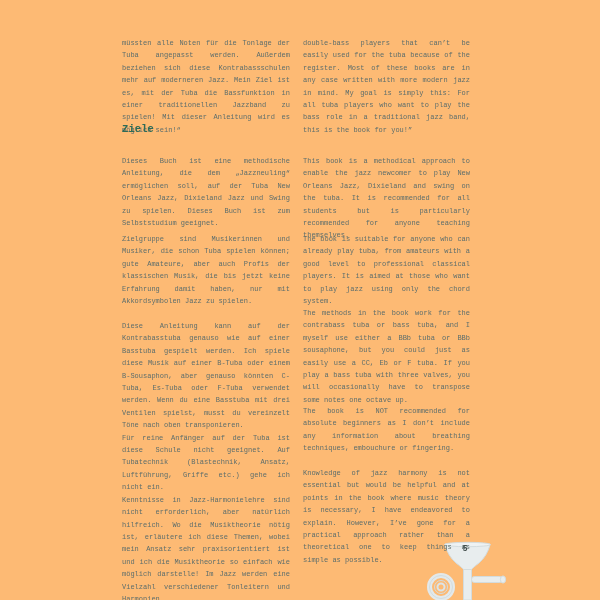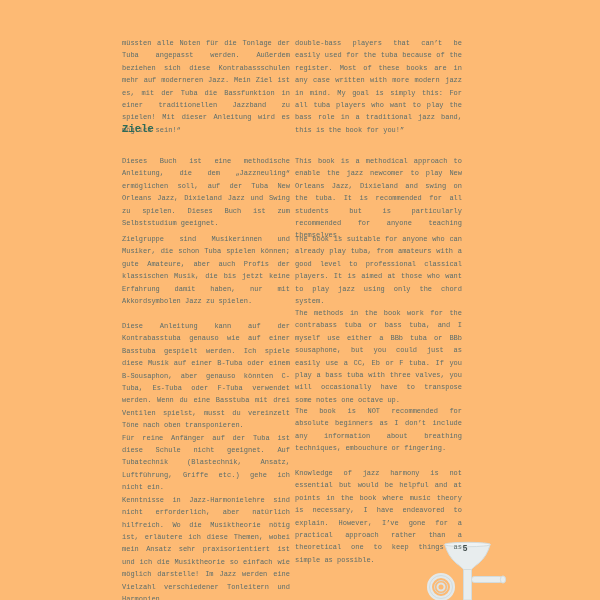--- a/index.html
+++ b/index.html
@@ -15,21 +15,21 @@
     overflow: hidden;
     font-family: Liberation Mono, monospace;
   }
   .col {
     position: absolute;
     top: 0;
     height: 600px;
     z-index: 2;
   }
   .col-left  { left: 122px; width: 168px; }
-  .col-right { left: 295px; width: 167px; }
+  .col-right { left: 303px; width: 167px; }
   .para {
     position: absolute;
     left: 0;
     width: 100%;
     margin: 0;
     font-size: 7px;
     line-height: 12.4px;
     color: #5d6e6c;
     text-align: justify;
     white-space: pre-line;

